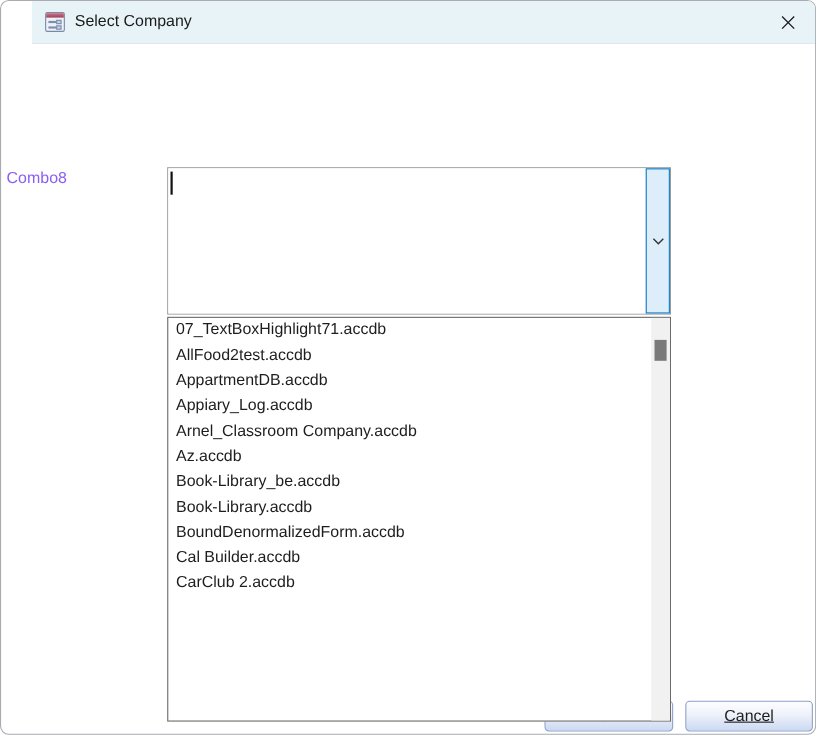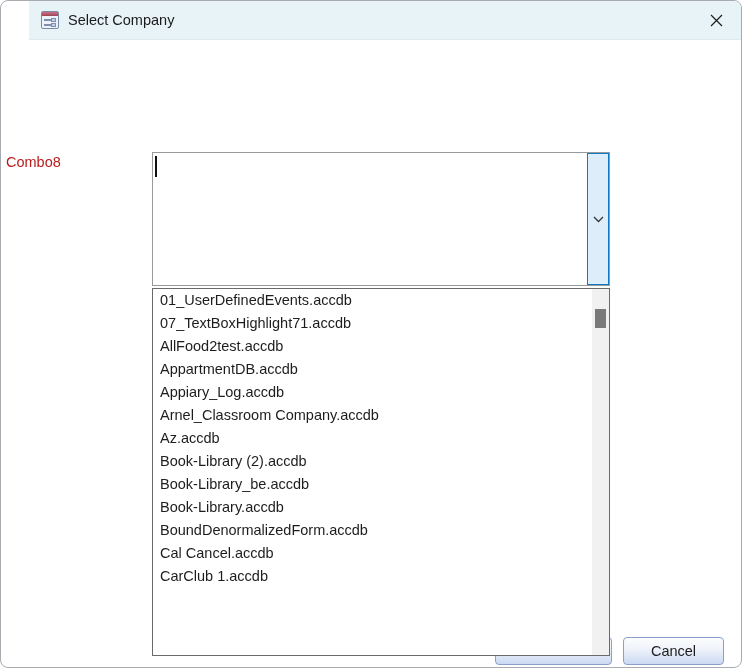--- a/index.html
+++ b/index.html
@@ -38,21 +38,21 @@
   .close-btn {
     margin-left:auto; margin-right:12px;
     width:26px; height:26px;
     display:flex; align-items:center; justify-content:center;
     cursor:default;
   }
 
   
   .combo-label {
     position:absolute; left:5px; top:153px;
-    font-size:14.5px; color:#b91c1c;
+    font-size:14.5px; color:#8b5cf6;
   }
 
   .combo {
     position:absolute; left:151px; top:151px;
     width:458px; height:134px;
     background:#ffffff;
     border:1px solid #999999;
   }
   .combo-input {
     position:absolute; inset:0; right:22px;
@@ -97,21 +97,21 @@
   
   .btn {
     position:absolute; top:636px; height:28px;
     border:1px solid #8aa0c8; border-radius:4px;
     background:linear-gradient(#fdfdfe 0%, #eef2fa 45%, #cbd9f2 100%);
     font-size:14.5px; color:#1c1c1c;
     text-align:center; line-height:26px;
     font-family:"Liberation Sans","DejaVu Sans",sans-serif;
   }
   .btn-ok     { left:494px; width:117px; z-index:2; }
-  .btn-cancel { left:622px; width:101px; z-index:5; }
+  .btn-cancel { left:622px; width:116px; z-index:5;text-decoration:underline; }
 </style>
 </head>
 <body>
 
 <div class="window">
 
   <div class="titlebar">
     <div class="app-icon">
       <div class="bar"></div>
       <div class="line1"></div>
@@ -135,33 +135,31 @@
       <div class="caret"></div>
     </div>
     <div class="combo-dd-btn">
       <svg width="11" height="7" viewBox="0 0 11 7">
         <path d="M1 1 L5.5 5.5 L10 1" fill="none" stroke="#333333" stroke-width="1.3"></path>
       </svg>
     </div>
   </div>
 
   <div class="dd-list">
-  <div class="list-item">01_UserDefinedEvents.accdb</div>
       <div class="list-item">07_TextBoxHighlight71.accdb</div>
       <div class="list-item">AllFood2test.accdb</div>
       <div class="list-item">AppartmentDB.accdb</div>
       <div class="list-item">Appiary_Log.accdb</div>
       <div class="list-item">Arnel_Classroom Company.accdb</div>
       <div class="list-item">Az.accdb</div>
-      <div class="list-item">Book-Library (2).accdb</div>
       <div class="list-item">Book-Library_be.accdb</div>
       <div class="list-item">Book-Library.accdb</div>
       <div class="list-item">BoundDenormalizedForm.accdb</div>
-      <div class="list-item">Cal Cancel.accdb</div>
-      <div class="list-item">CarClub 1.accdb</div>
+      <div class="list-item">Cal Builder.accdb</div>
+      <div class="list-item">CarClub 2.accdb</div>
     </div>
   <div class="scrollbar" style="left:591px; top:288px; height:366px; bottom:auto;">
     <div class="scroll-thumb"></div>
   </div>
 
   <div class="btn btn-ok">OK</div>
   <div class="btn btn-cancel">Cancel</div>
 
 </div>
 

